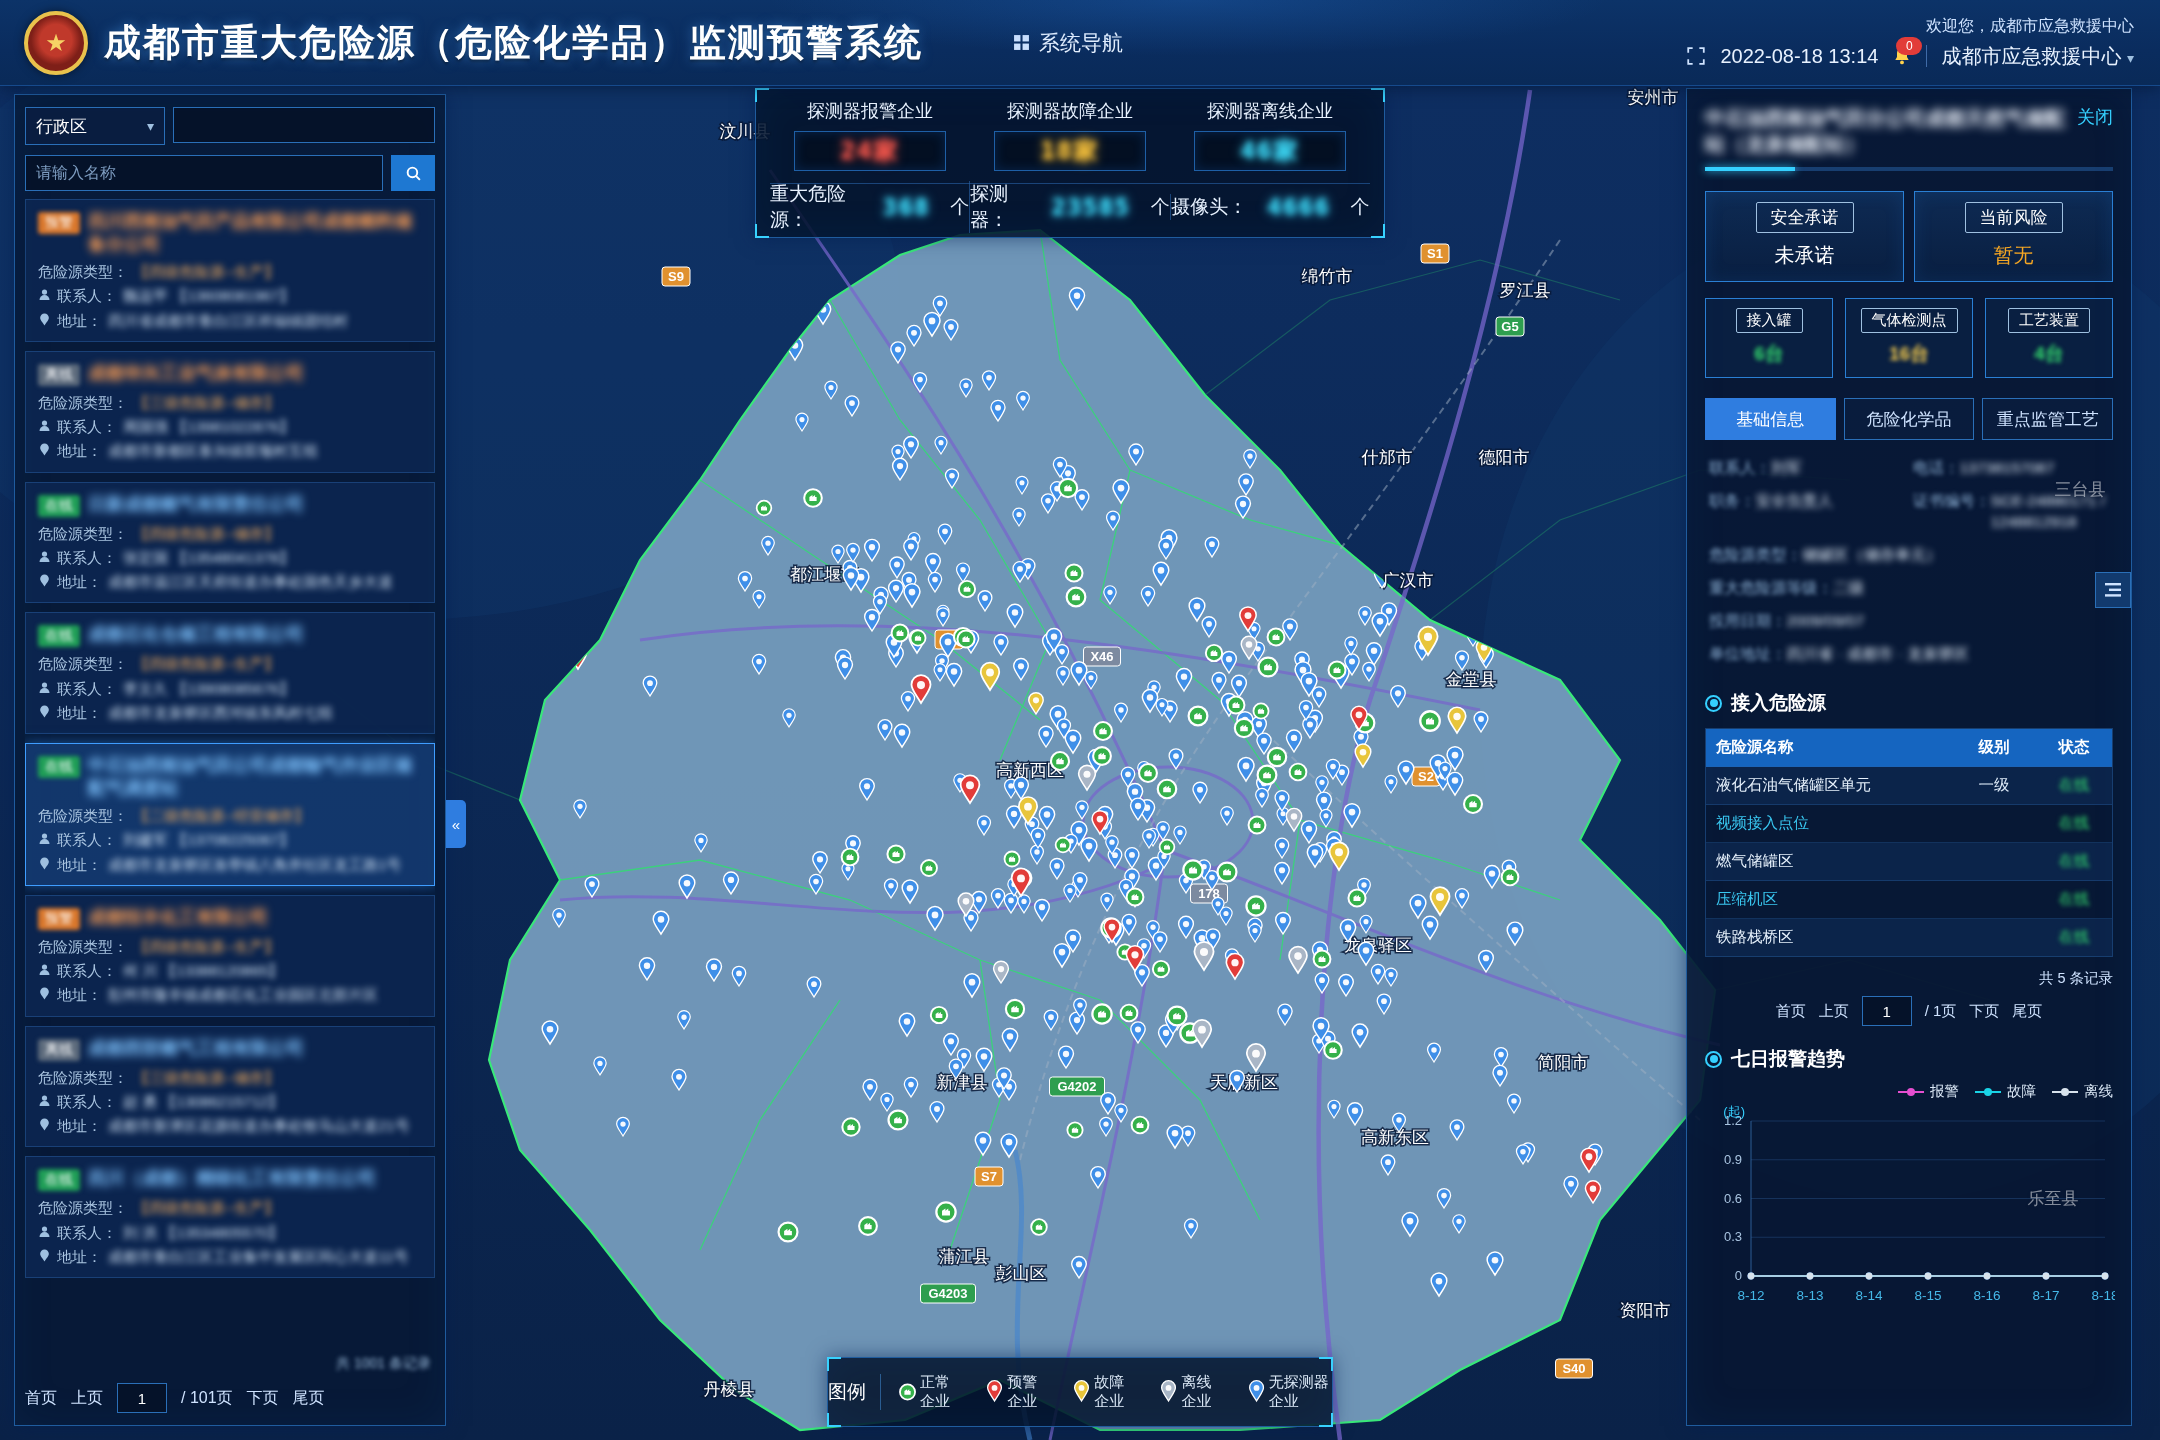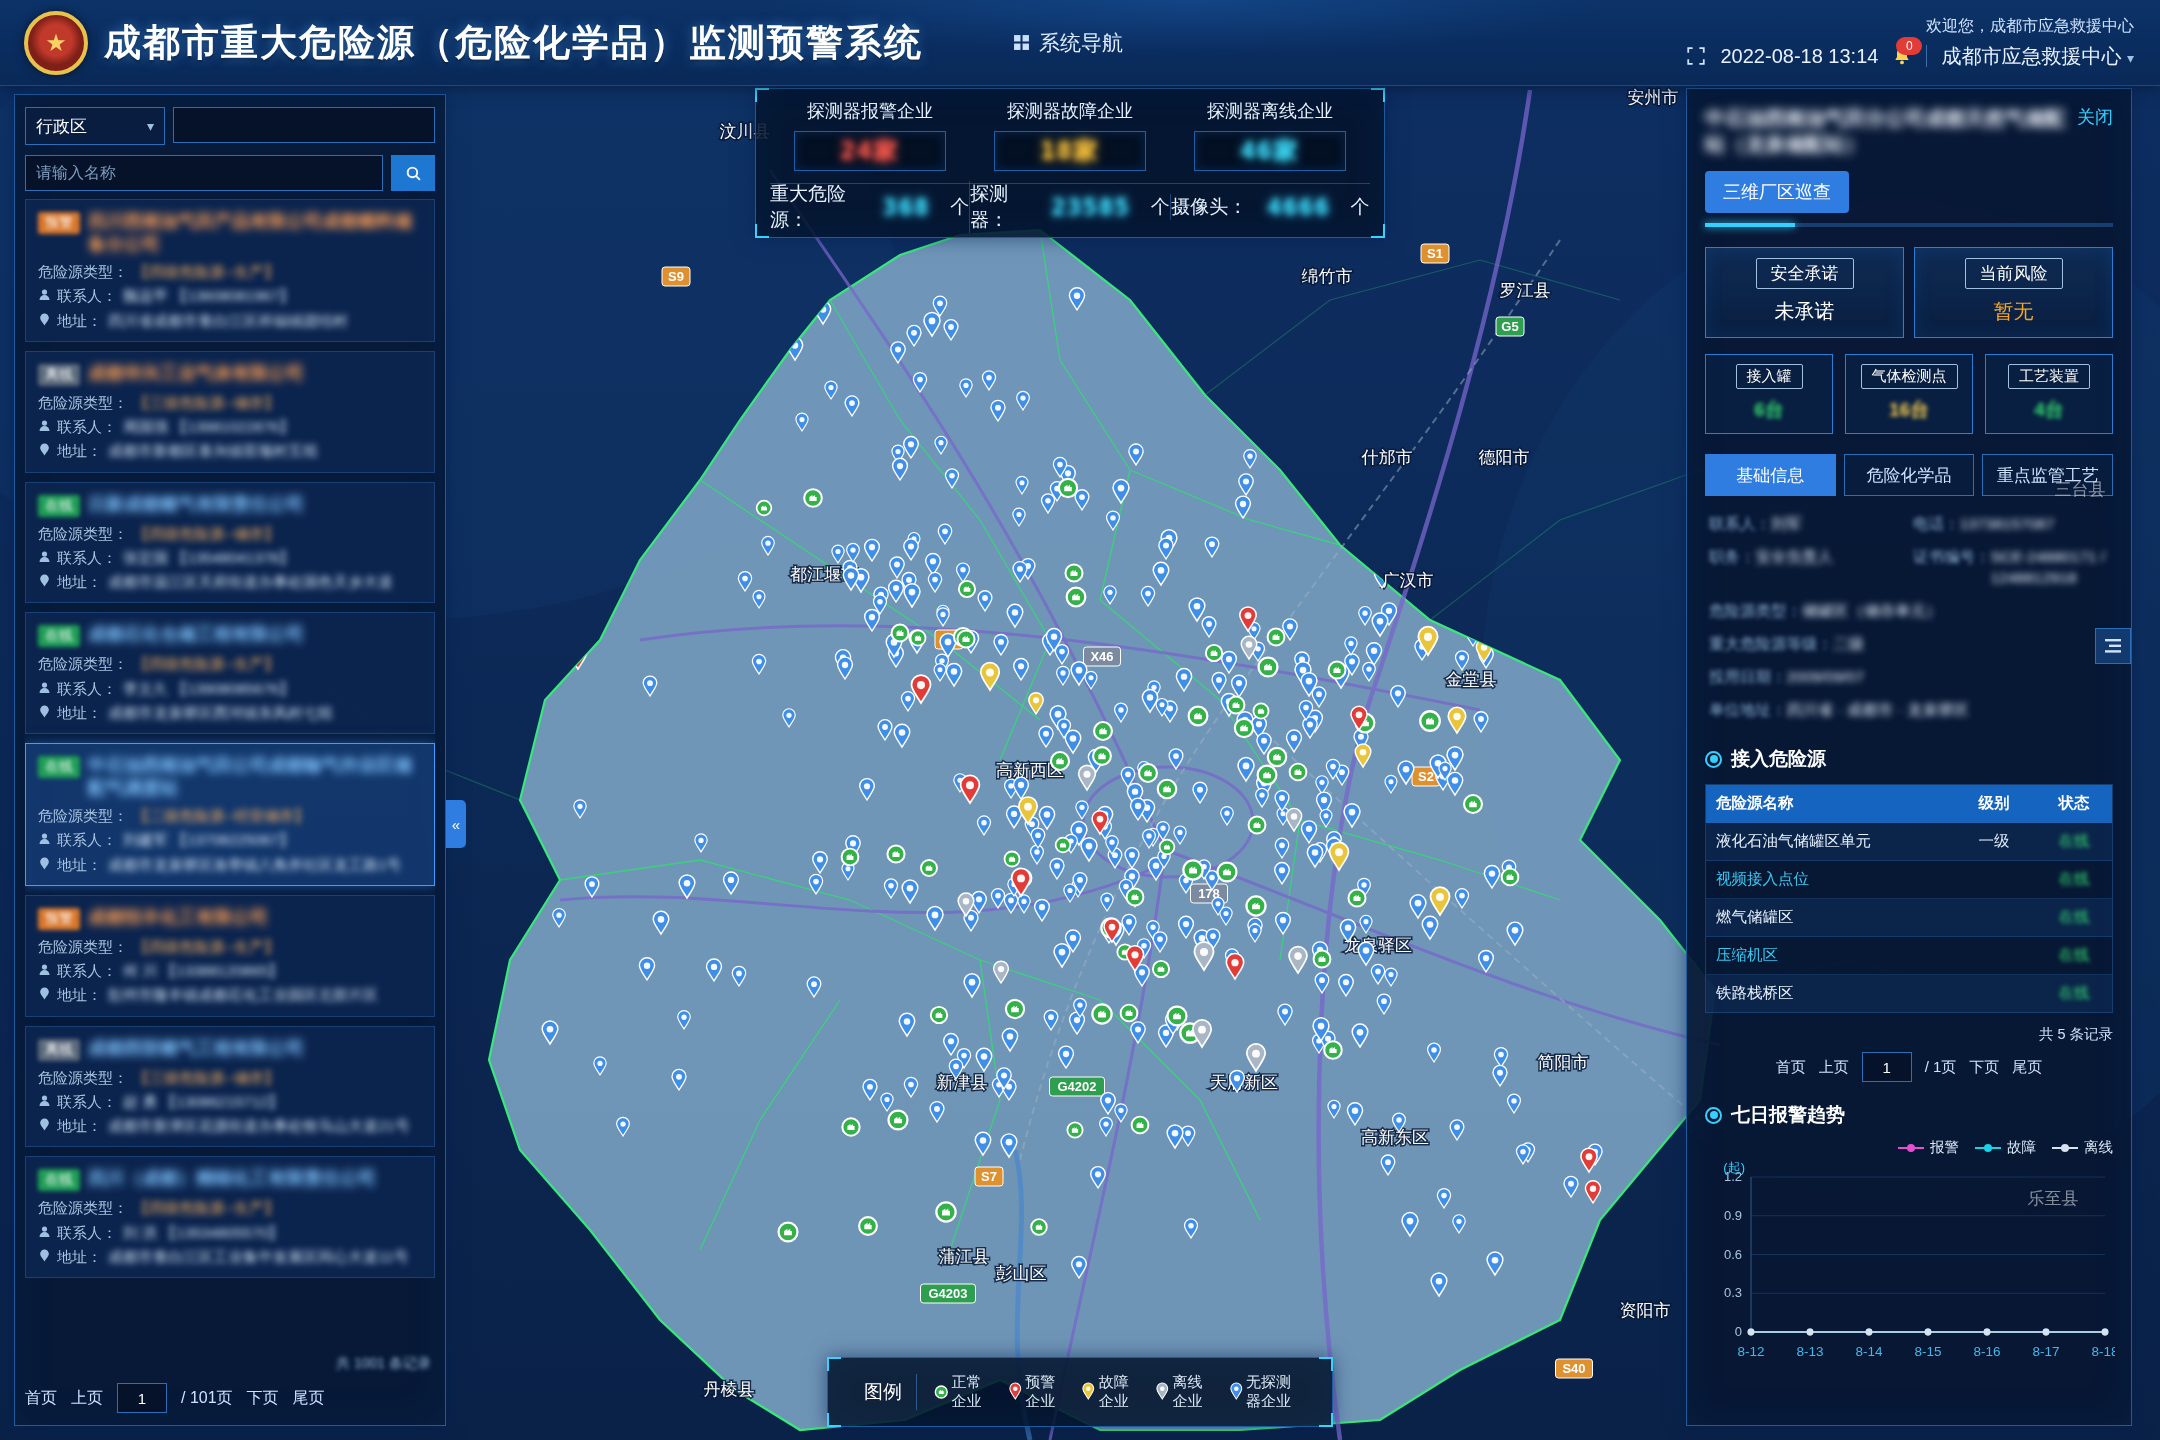--- a/index.html
+++ b/index.html
@@ -94,21 +94,21 @@
   .led-red{color:#ff5a4f;text-shadow:0 0 10px rgba(255,80,60,.8);}
   .led-yellow{color:#ffc83d;text-shadow:0 0 10px rgba(255,190,50,.8);}
   .led-cyan{color:#3fe3ff;text-shadow:0 0 10px rgba(60,210,255,.8);}
   .stats-row2{display:flex;align-items:center;margin-top:12px;height:46px;border-top:1px solid rgba(40,100,170,.6);}
   .strip-item{flex:1;display:flex;align-items:center;justify-content:center;gap:20px;font-size:19px;color:#e8f2ff;}
   .strip-item + .strip-item{border-left:1px solid rgba(40,100,170,.6);}
   .strip-item .led{font-size:23px;}
 
   
   .legend-panel{left:827px;top:1357px;width:506px;height:70px;display:flex;align-items:center;
-    padding:0 36px;box-sizing:border-box;background:rgba(5,19,43,.88);}
+    padding:0 0;box-sizing:border-box;background:rgba(5,19,43,.88);}
   .legend-title{font-size:19px;color:#fff;margin-right:14px;}
   .legend-div{width:1px;height:36px;background:rgba(60,130,200,.6);margin-right:16px;}
   .legend-items{display:flex;align-items:center;gap:22px;flex:1;justify-content:space-between;}
   .lg-item{display:flex;flex-direction:row;align-items:center;gap:2px;font-size:15px;color:#dce9f7;}
 
   
   .rpanel{right:28px;top:88px;width:446px;bottom:14px;padding:16px 18px;box-sizing:border-box;background:rgba(7,23,51,.93);}
   .rp-titlebar{display:flex;align-items:flex-start;gap:10px;}
   .rp-title{flex:1;font-size:20px;font-weight:bold;color:#f2f7ff;line-height:1.3;}
   .rp-close{flex:0 0 auto;font-size:18px;color:#35d0ff;cursor:pointer;}
@@ -3308,23 +3308,20 @@
           </svg>
                  <span>无探测器企业</span>
         </div>
       </div>
   </div>
 
   <div class="panel rpanel">
     <div class="rp-titlebar">
       <div class="rp-title blur5">中石油西南油气田分公司成都天然气储配站（龙泉储配站）</div>
       <div class="rp-close">关闭</div>
-    </div>
-    <div>
-      <span class="rp-tour">三维厂区巡查</span>
     </div>
     <div class="rp-bar"></div>
 
     <div class="rp-boxrow">
       <div class="rp-box">
         <span class="rp-pill">安全承诺</span>
         <span class="rp-box-val">未承诺</span>
       </div>
       <div class="rp-box">
         <span class="rp-pill">当前风险</span>

